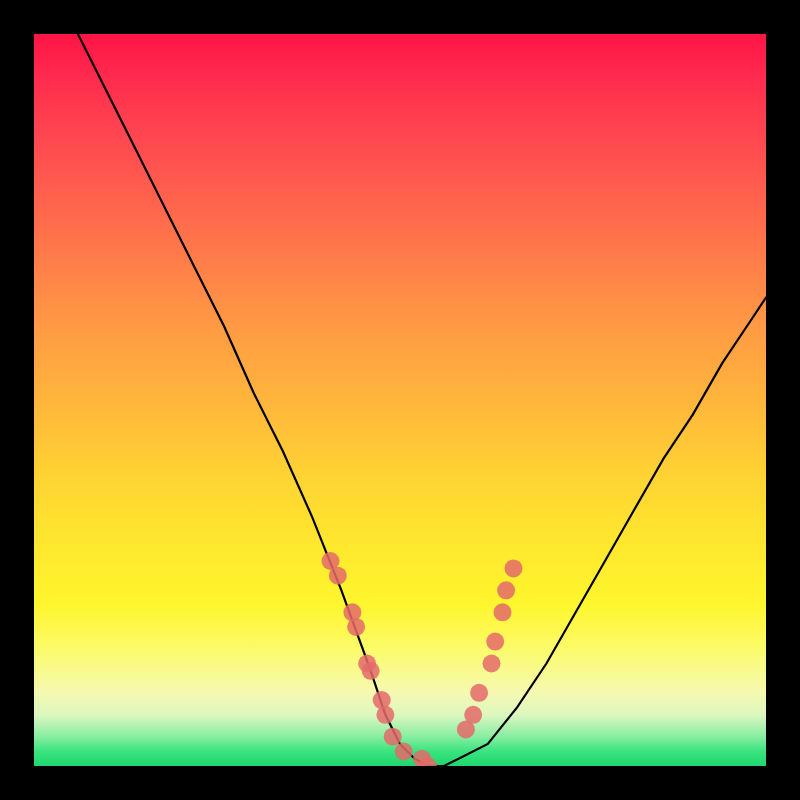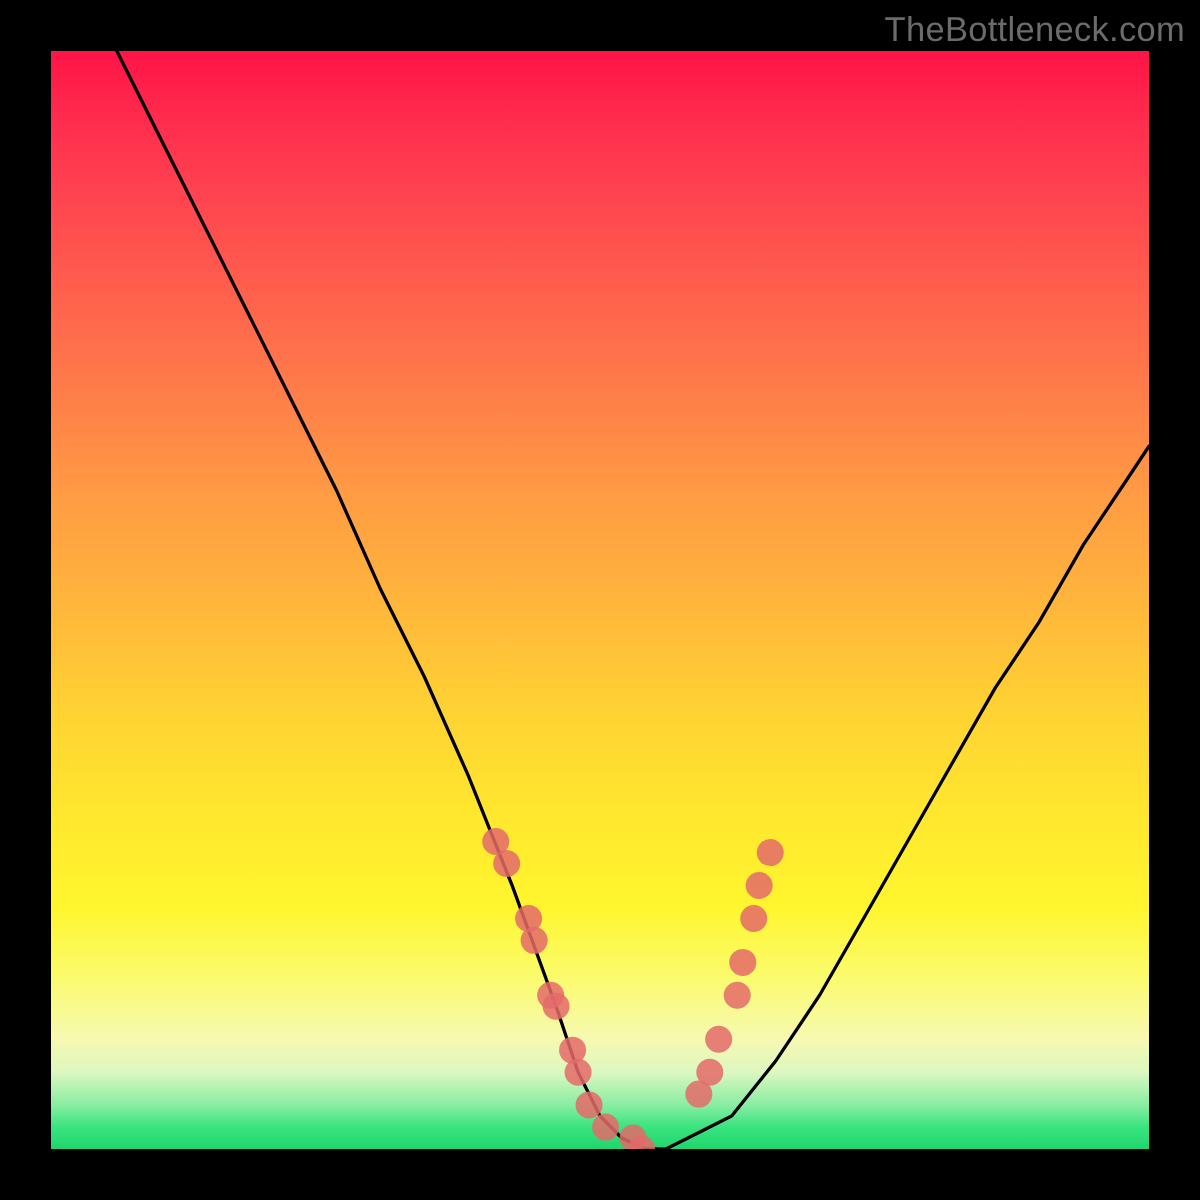--- a/index.html
+++ b/index.html
@@ -90,14 +90,13 @@
           <circle cx="445.1" cy="658.8" r="9" fill="#e46a6a" fill-opacity="0.85"></circle>
           <circle cx="457.5" cy="629.5" r="9" fill="#e46a6a" fill-opacity="0.85"></circle>
           <circle cx="461.2" cy="607.6" r="9" fill="#e46a6a" fill-opacity="0.85"></circle>
           <circle cx="468.5" cy="578.3" r="9" fill="#e46a6a" fill-opacity="0.85"></circle>
           <circle cx="472.1" cy="556.3" r="9" fill="#e46a6a" fill-opacity="0.85"></circle>
           <circle cx="479.5" cy="534.4" r="9" fill="#e46a6a" fill-opacity="0.85"></circle>
         </g>
     </svg>
 
   </div>
-  <div class="watermark">TheBottleneck.com</div>
 </div>
 
 </body></html>

